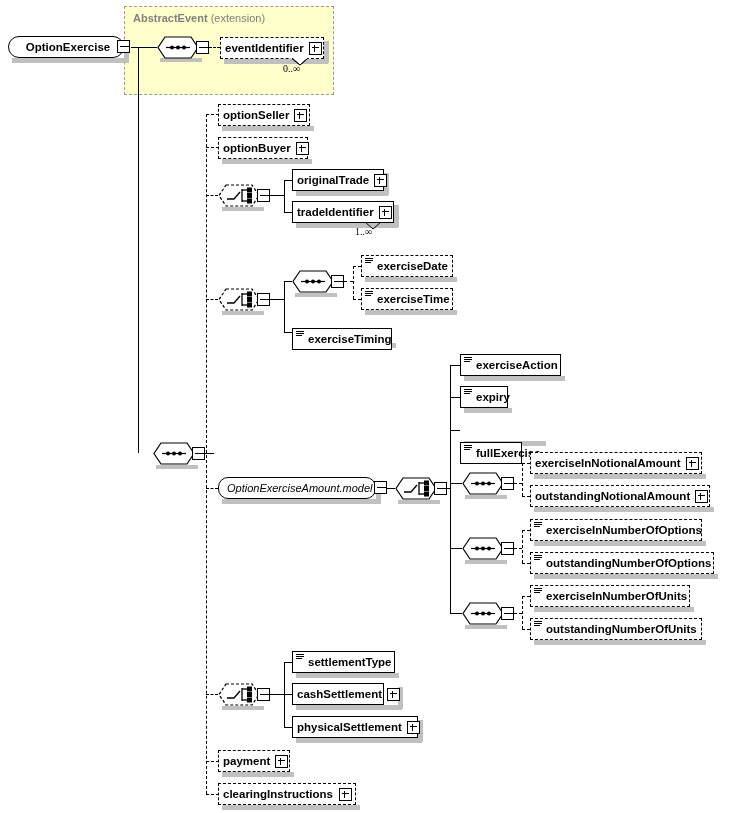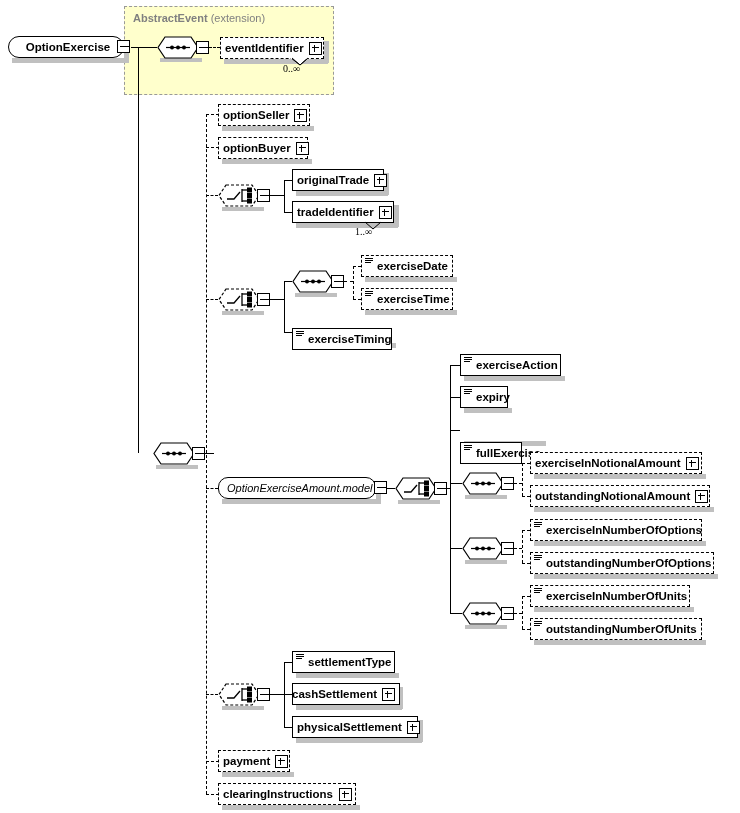--- a/index.html
+++ b/index.html
@@ -435,21 +435,21 @@
     <span class="stico">
         <i></i>
         <i></i>
         <i></i>
       </span>
     <span class="elabel">settlementType</span>
   </div>
 
   <div class="abs eshadow" style="left:296px;top:705px;width:106px;height:5px;"></div>
   <div class="abs eshadow" style="left:398px;top:687px;width:5px;height:22px;"></div>
-  <div class="abs ebox" style="left:292px;top:683px;width:108px;justify-content:flex-end;">
+  <div class="abs ebox" style="left:292px;top:683px;width:92px;">
     <span class="elabel">cashSettlement</span>
     <span class="pm plus" style="margin-left:auto;margin-right:4px;"></span>
   </div>
 
   <div class="abs eshadow" style="left:296px;top:738px;width:126px;height:5px;"></div>
   <div class="abs eshadow" style="left:418px;top:720px;width:5px;height:22px;"></div>
   <div class="abs ebox" style="left:292px;top:716px;width:126px;">
     <span class="elabel">physicalSettlement</span>
     <span class="pm plus" style="margin-left:auto;margin-right:4px;"></span>
   </div>

